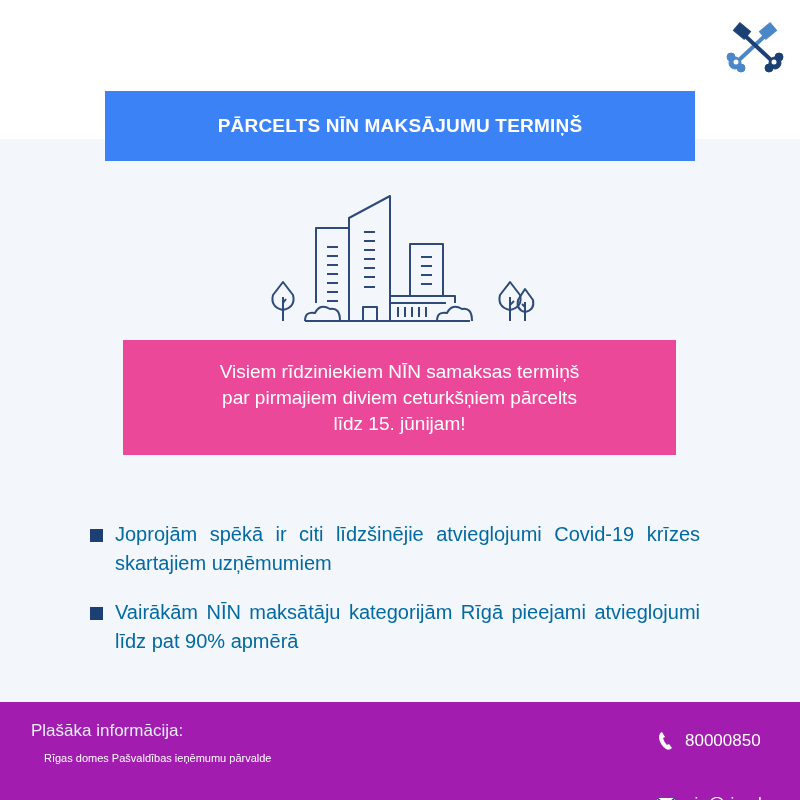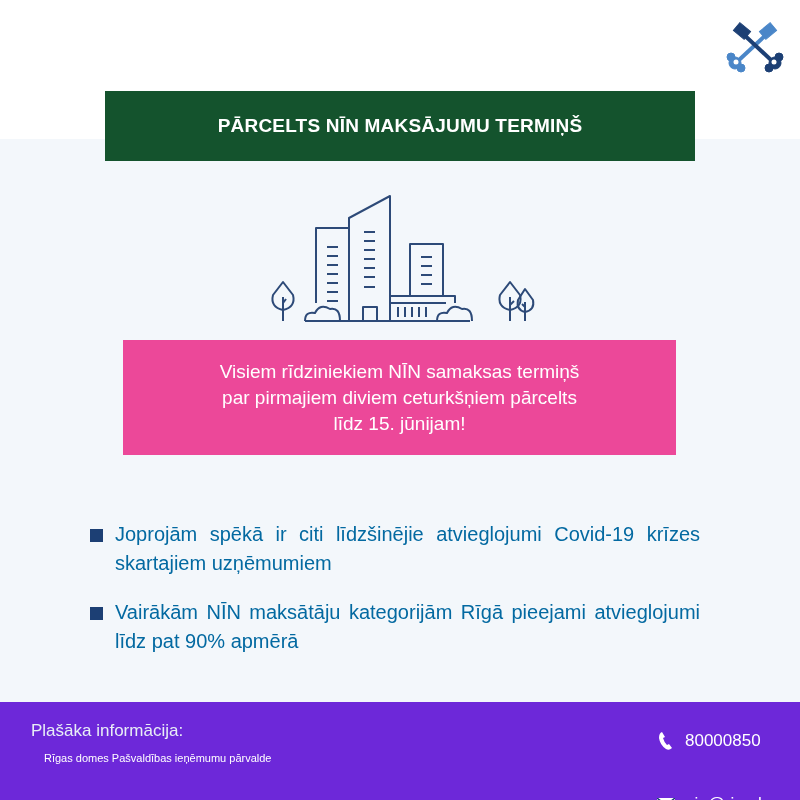--- a/index.html
+++ b/index.html
@@ -11,21 +11,21 @@
   }
   .top-white {
     position: absolute; left: 0; top: 0; width: 800px; height: 139px;
     background: #ffffff;
   }
   .logo {
     position: absolute; left: 725px; top: 20px; width: 60px; height: 55px;
   }
   .title-bar {
     position: absolute; left: 105px; top: 91px; width: 590px; height: 70px;
-    background: #14532d;
+    background: #3b82f6;
     display: flex; align-items: center; justify-content: center;
   }
   .title-bar span {
     color: #ffffff; font-weight: bold; font-size: 19px; letter-spacing: 0.2px;
   }
   .illustration {
     position: absolute; left: 260px; top: 185px; width: 280px; height: 145px;
   }
   .notice {
     position: absolute; left: 123px; top: 340px; width: 553px; height: 115px;
@@ -42,21 +42,21 @@
     position: relative; padding-left: 25px; color: #0369a1;
     font-size: 20px; line-height: 29px; margin-bottom: 20px;
     text-align: justify;
   }
   .bullet .sq {
     position: absolute; left: 0; top: 9px; width: 13px; height: 13px;
     background: #1c3f74;
   }
   .footer {
     position: absolute; left: 0; top: 702px; width: 800px; height: 98px;
-    background: #6d28d9; color: #ffffff;
+    background: #a21caf; color: #ffffff;
   }
   .footer .info-label {
     position: absolute; left: 31px; top: 19px; font-size: 17px; color: #e8eef6;
   }
   .footer .org {
     position: absolute; left: 44px; top: 50px; font-size: 11px; font-weight: normal;
   }
   .contact {
     position: absolute; left: 655px; display: flex; align-items: center;
     font-size: 17px; color: #ffffff;

